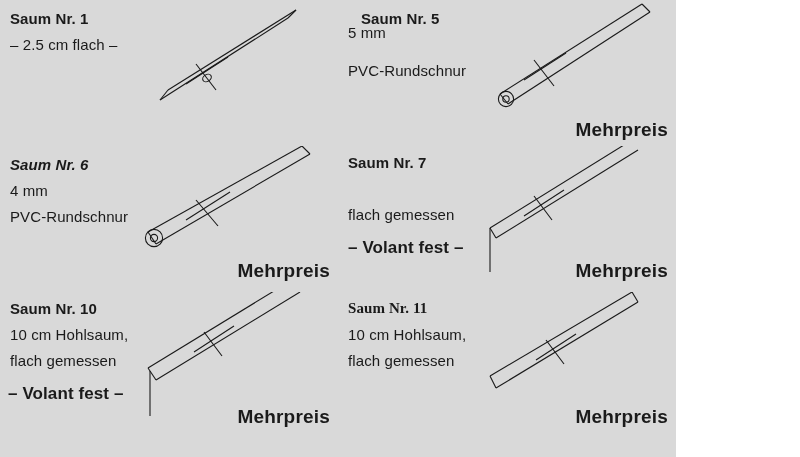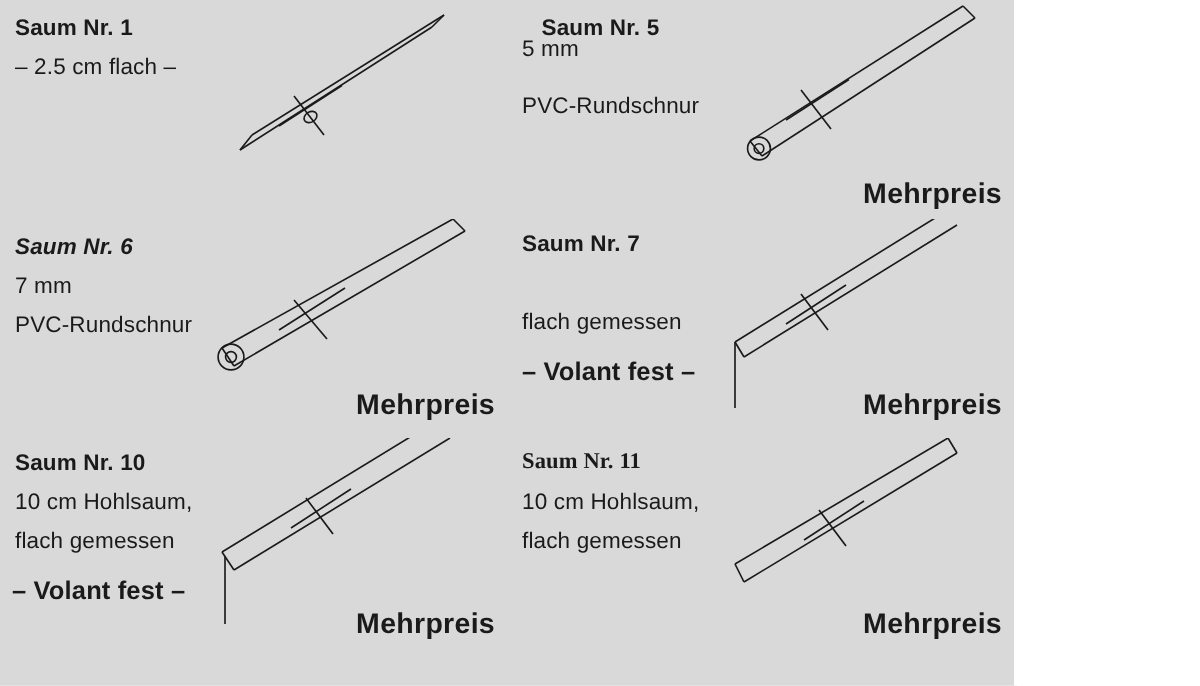--- a/index.html
+++ b/index.html
@@ -111,21 +111,21 @@
         <line x1="148" y1="86" x2="302" y2="0"></line>
         <line x1="156" y1="98" x2="148" y2="86"></line>
         <line x1="310" y1="8" x2="302" y2="0"></line>
         <line x1="196" y1="54" x2="218" y2="80"></line>
         <line x1="186" y1="74" x2="230" y2="46"></line>
       </g>
       <circle cx="154" cy="92" r="8.6" fill="none" stroke="#1a1a1a" stroke-width="1.1"></circle>
       <circle cx="154" cy="92" r="3.6" fill="none" stroke="#1a1a1a" stroke-width="1.1"></circle>
     </svg>
     <div class="txt title" style="left:10px;top:10px;font-style:italic;">Saum Nr. 6</div>
-    <div class="txt line" style="left:10px;top:36px;">7 mm</div>
+    <div class="txt line" style="left:10px;top:36px;">4 mm</div>
     <div class="txt line" style="left:10px;top:62px;">PVC-Rundschnur</div>
     <div class="txt mehrpreis" style="right:8px;top:114px;">Mehrpreis</div>
   </div>
 
   <div class="cell" style="left:338px;top:146px;width:338px;height:146px;">
     <svg width="338" height="146" viewBox="0 0 338 146">
       <g fill="none" stroke="#1a1a1a" stroke-width="1.1">
         <line x1="158" y1="92" x2="300" y2="4"></line>
         <line x1="152" y1="82" x2="294" y2="-6"></line>
         <line x1="158" y1="92" x2="152" y2="82"></line>

